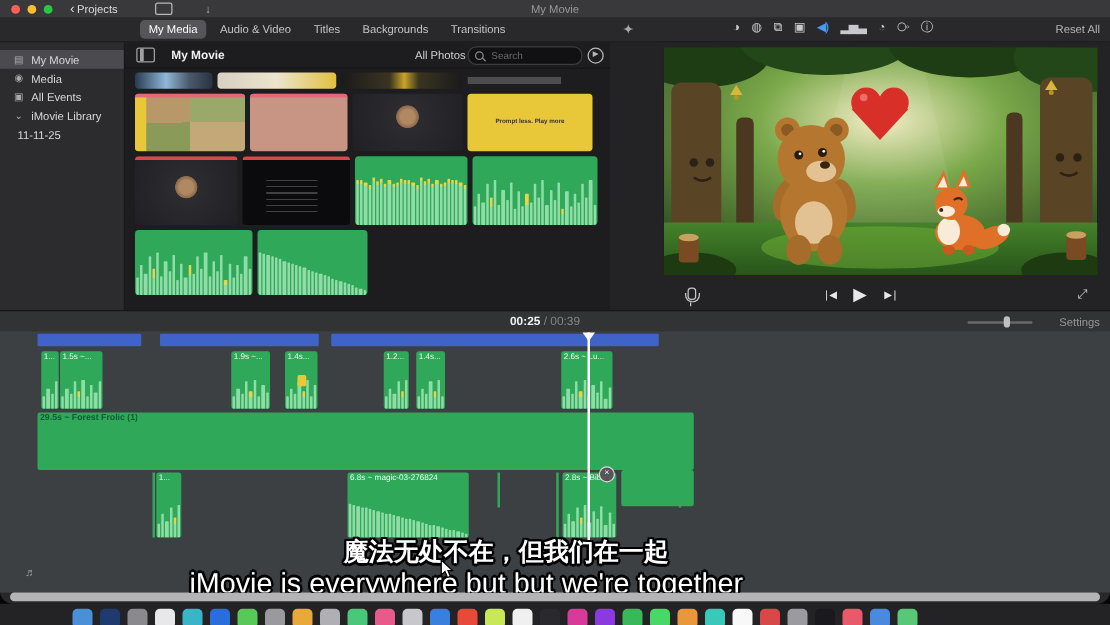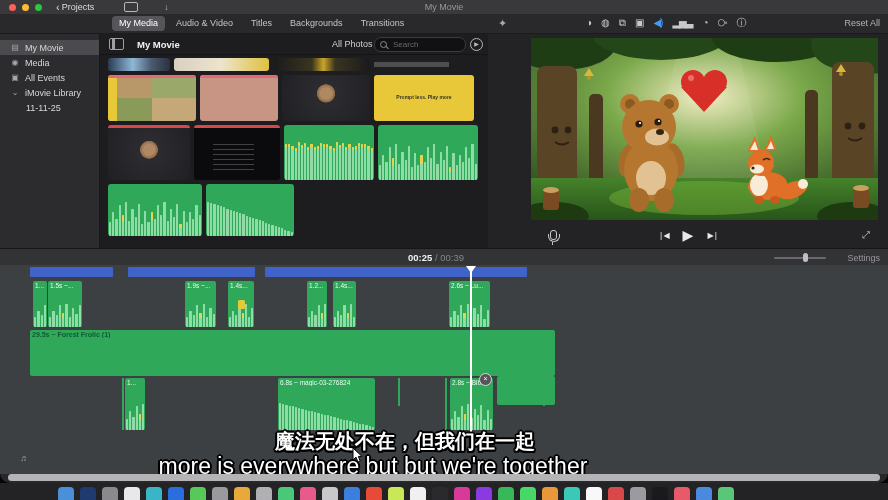--- a/index.html
+++ b/index.html
@@ -29,21 +29,21 @@
   .pticon{color:#c8c8cc;font-size:10px;line-height:14px;letter-spacing:-1px;}
   .pt-reset{position:absolute;right:8px;top:4px;color:#b4b4b8;font-size:9px;}
 
   
   .content{position:absolute;top:34px;left:0;width:888px;height:214px;display:flex;}
 
   .sidebar{width:100px;background:#2c2c2e;border-right:1px solid #19191b;padding-top:6px;box-sizing:border-box;}
   .side-sec{color:#8e8e93;font-size:7.5px;font-weight:bold;letter-spacing:.3px;padding:6px 0 3px 8px;}
   .side-item{display:flex;align-items:center;gap:5px;height:15px;padding-left:10px;color:#d8d8dc;font-size:9px;}
   .side-item.sel{background:#4b4b4f;}
-  .side-item.indent{padding-left:26px;}
+  .side-item.indent{padding-left:14px;}
   .side-ic{font-size:8px;color:#a8a8ac;width:10px;text-align:center;}
 
   .media{width:388px;background:#1d1d1f;position:relative;}
   .media-head{height:20px;display:flex;align-items:center;position:relative;border-bottom:1px solid #141416;}
   .pane-toggle{width:13px;height:10px;border:1.3px solid #a0a0a4;border-radius:2px;margin-left:9px;position:relative;}
   .pane-toggle::before{content:"";position:absolute;left:2px;top:0;bottom:0;width:2.5px;background:#a0a0a4;}
   .media-title{margin-left:13px;color:#f0f0f2;font-size:9.5px;font-weight:bold;}
   .clip-filter{position:absolute;right:108px;color:#d0d0d4;font-size:9px;display:flex;gap:3px;align-items:center;}
   .search-box{position:absolute;right:22px;width:80px;height:13px;background:#111113;border:1px solid #3c3c40;
     border-radius:7px;display:flex;align-items:center;padding:0 5px;gap:4px;}
@@ -468,21 +468,21 @@
     </div>
     <div class="zoom-slider">
       <div class="zoom-knob"></div>
     </div>
     <span class="settings-lab">Settings</span>
   </div>
 
   <div class="timeline">
     <span class="note-ic">♬</span>
     <div class="sub sub-zh">魔法无处不在，但我们在一起</div>
-    <div class="sub sub-en">more is everywhere but but we're together</div>
+    <div class="sub sub-en">iMovie is everywhere but but we're together</div>
   <div class="chbar" style="left: 30px; width: 83px; background: rgb(63, 99, 201);"></div>
       <div class="chbar" style="left: 128px; width: 127px; background: rgb(63, 99, 201);"></div>
       <div class="chbar" style="left: 265px; width: 262px; background: rgb(63, 99, 201);"></div>
       <div class="stem" style="left: 122px; top: 113px; height: 52px;"></div>
       <div class="stem" style="left: 398px; top: 113px; height: 28px;"></div>
       <div class="stem" style="left: 445px; top: 113px; height: 52px;"></div>
       <div class="stem" style="left: 543px; top: 113px; height: 28px;"></div>
       <div class="clip" style="left: 33px; top: 16px; width: 14px; height: 46px;">
         <div class="clip-in">
           <div class="lbl">1...</div>

